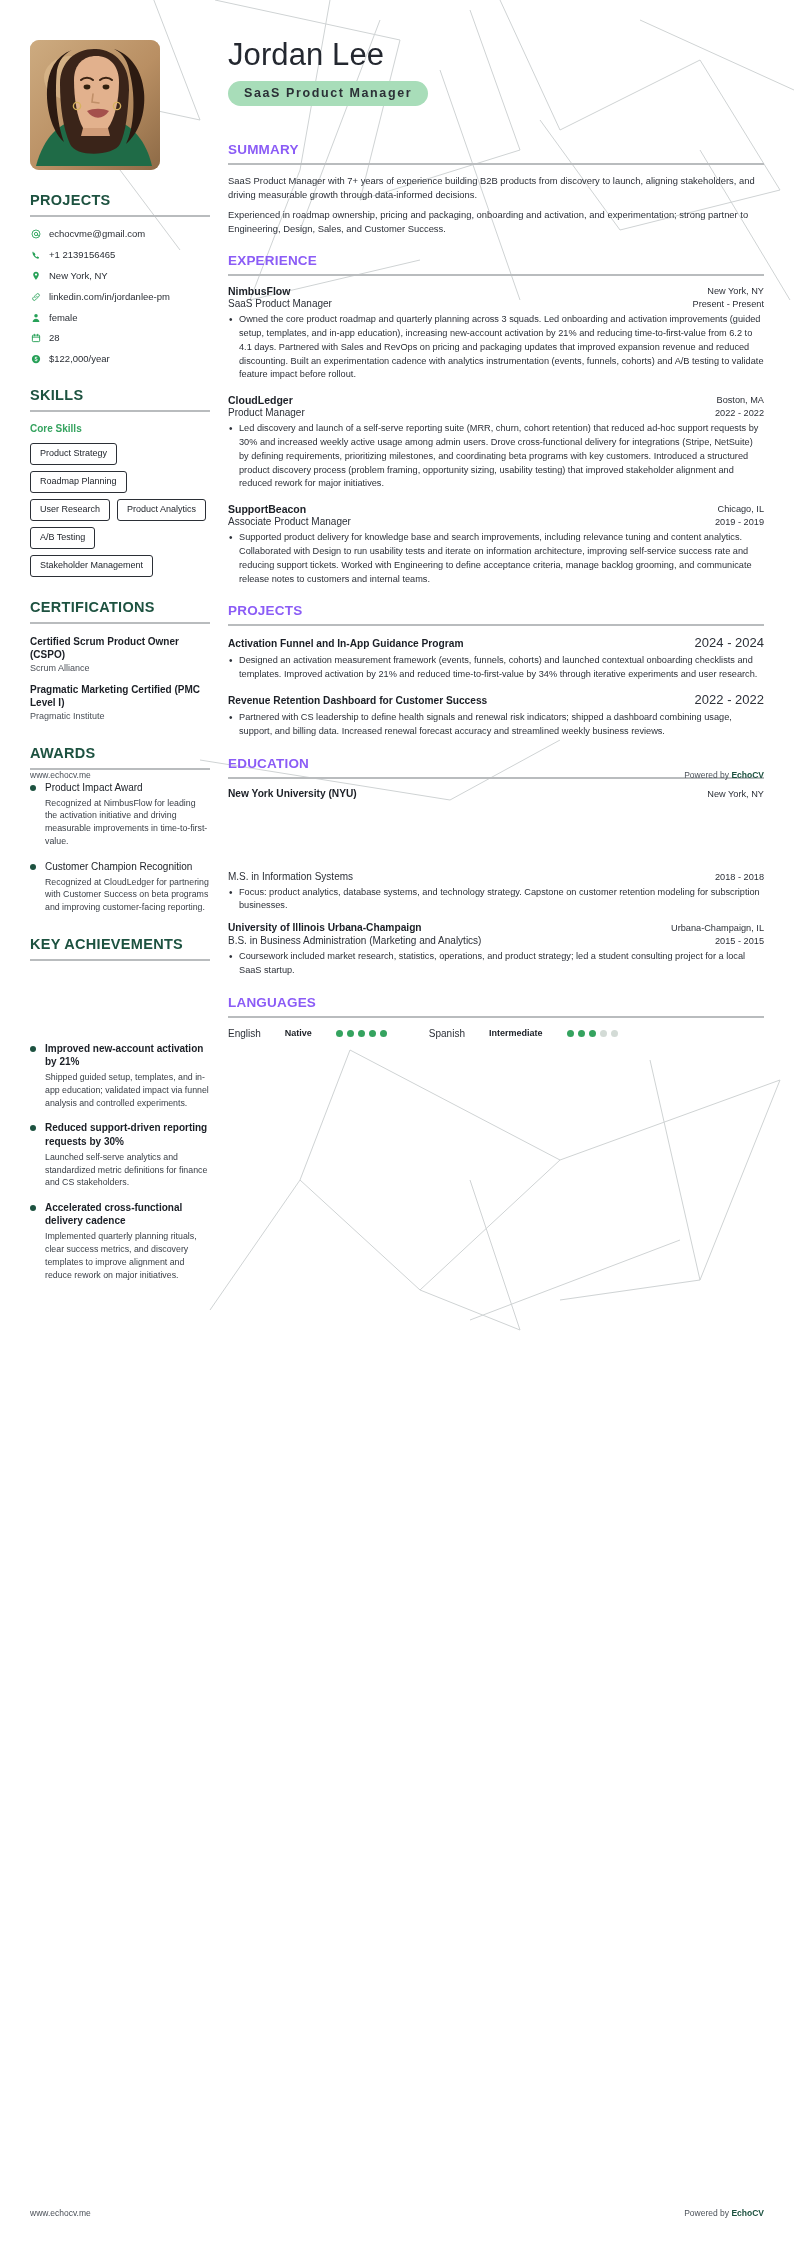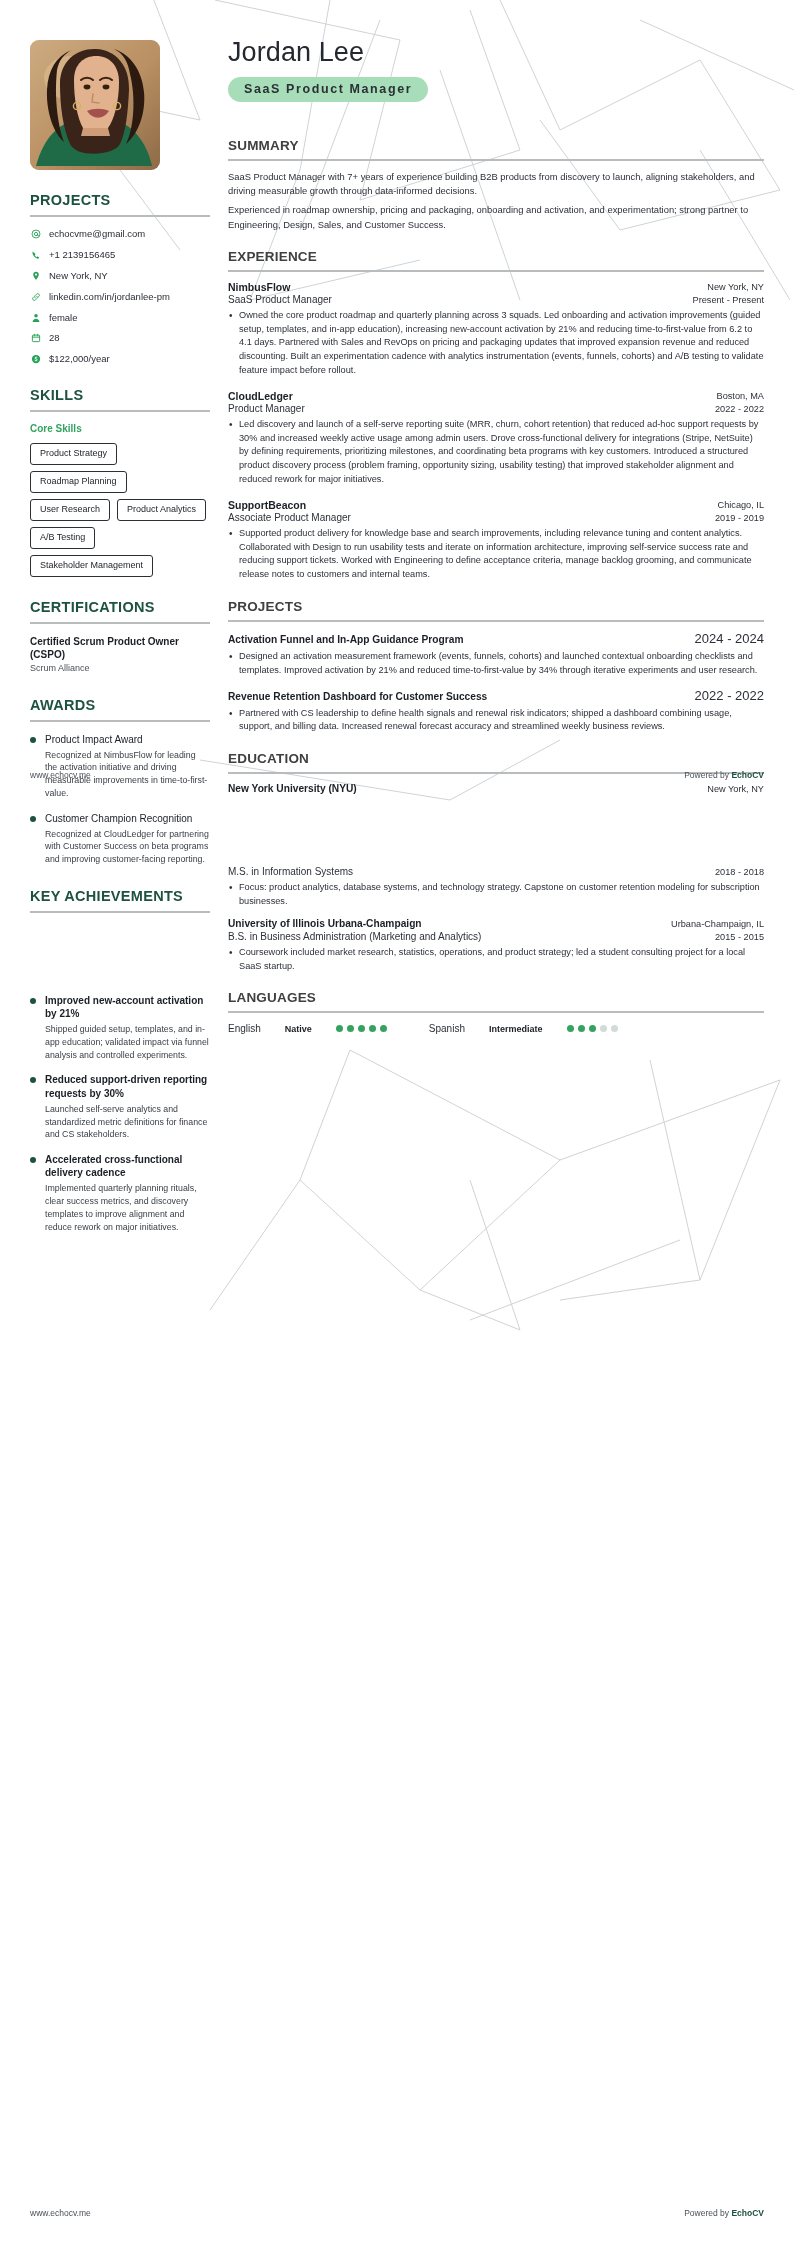--- a/index.html
+++ b/index.html
@@ -186,21 +186,21 @@
     line-height: 1.45;
   }
 
   
   .right-col {
     flex: 1 1 auto;
     padding: 38px 30px 0 18px;
   }
 
   .name {
-    font-size: 27px;
+    font-size: 31px;
     font-weight: normal;
     color: #242830;
     letter-spacing: .1px;
     line-height: 1.1;
     margin-bottom: 9px;
   }
   .title-pill {
     display: inline-block;
     background: #a8ddb9;
     color: #2b3036;
@@ -208,21 +208,21 @@
     font-weight: bold;
     letter-spacing: 1.6px;
     padding: 5px 16px 6px;
     border-radius: 14px;
     margin-bottom: 19px;
   }
 
   .r-head {
     font-size: 13.5px;
     font-weight: bold;
-    color: #404040;
+    color: #8b5cf6;
     letter-spacing: .2px;
     margin-top: 17px;
     margin-bottom: 6px;
   }
   .r-rule {
     height: 2px;
     background: #b9bcbe;
     margin-bottom: 9px;
   }
 
@@ -528,20 +528,24 @@
         </div>
       </section>
 
       <section class="l-section">
         <div class="l-head">CERTIFICATIONS</div>
         <div class="l-rule"></div>
         <div class="cert-item">
           <div class="cert-name">Certified Scrum Product Owner (CSPO)</div>
           <div class="cert-org">Scrum Alliance</div>
         </div>
+        <div class="cert-item">
+          <div class="cert-name">Pragmatic Marketing Certified (PMC Level I)</div>
+          <div class="cert-org">Pragmatic Institute</div>
+        </div>
       </section>
 
       <section class="l-section">
         <div class="l-head">AWARDS</div>
         <div class="l-rule"></div>
         <div class="award-item">
           <span class="award-dot"></span>
           <div>
             <div class="award-title">Product Impact Award</div>
             <div class="award-desc">Recognized at NimbusFlow for leading the activation initiative and driving measurable improvements in time-to-first-value.</div>

